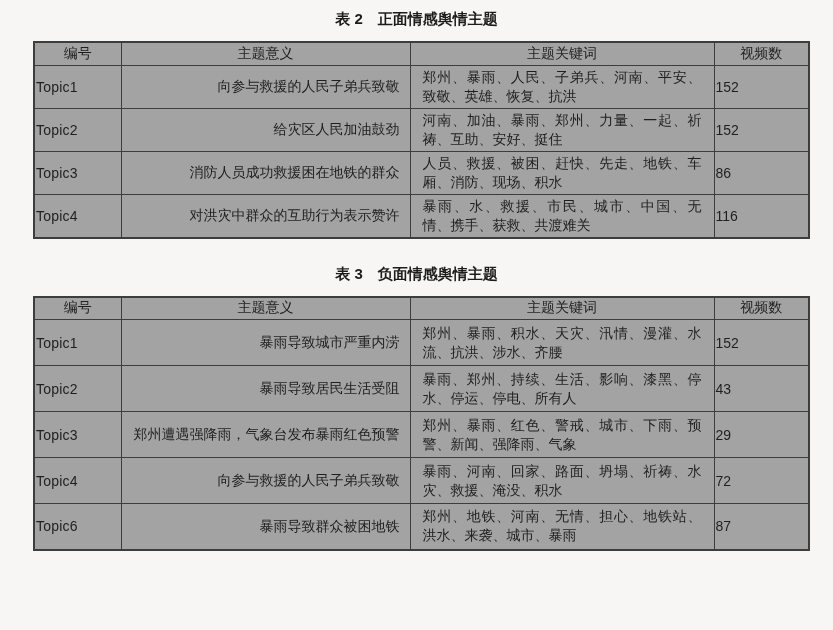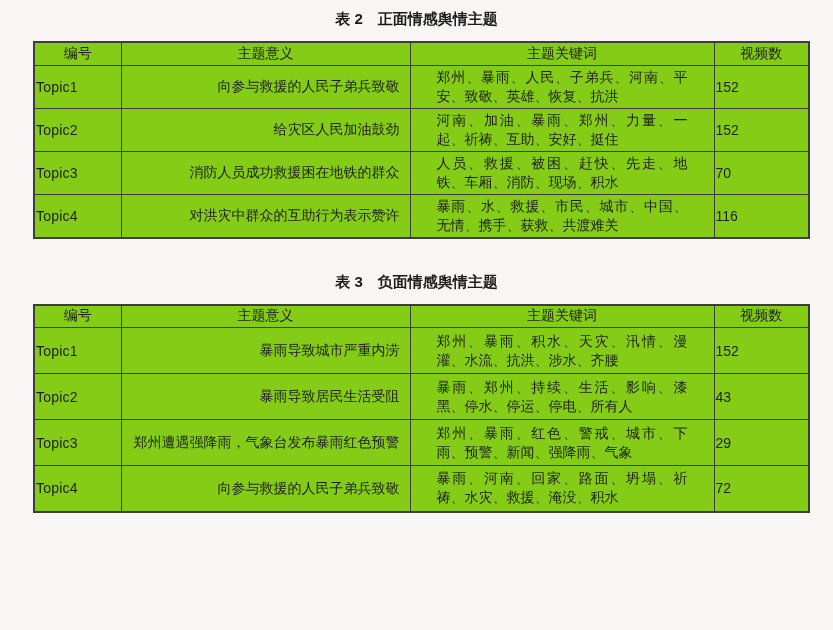--- a/index.html
+++ b/index.html
@@ -24,28 +24,28 @@
     padding: 10px 0 12px 0;
     text-align: center;
     font-size: 15px;
     font-weight: bold;
     color: #1c1c1c;
   }
   .tbl-title .title-label {
     margin-right: 15px;
   }
   .sec-2 .tbl-title {
-    padding-top: 34px;
+    padding-top: 26px;
   }
   table.data-table {
     border-collapse: collapse;
     table-layout: fixed;
     width: 775px;
     margin-left: 33px;
-    background: #84cc16;
+    background: #a3a3a3;
     border: 2px solid #3d3d3d;
   }
   table.data-table th,
   table.data-table td {
     border: 1px solid #3d3d3d;
     box-sizing: border-box;
     vertical-align: middle;
     font-size: 14px;
     overflow: hidden;
   }
@@ -68,21 +68,21 @@
     letter-spacing: 0.2px;
   }
   td.c-meaning {
     text-align: right;
     padding: 2px 10px 2px 11px;
     line-height: 19px;
   }
   td.c-keywords {
     text-align: justify;
     text-justify: inter-ideograph;
-    padding: 2px 26px;
+    padding: 2px 12px;
     line-height: 19px;
   }
   td.c-count {
     text-align: left;
     font-size: 13px;
   }
 </style>
 </head>
 <body>
 
@@ -117,21 +117,21 @@
         <tr>
           <td class="c-id">Topic2</td>
           <td class="c-meaning">给灾区人民加油鼓劲</td>
           <td class="c-keywords">河南、加油、暴雨、郑州、力量、一起、祈祷、互助、安好、挺住</td>
           <td class="c-count">152</td>
         </tr>
         <tr>
           <td class="c-id">Topic3</td>
           <td class="c-meaning">消防人员成功救援困在地铁的群众</td>
           <td class="c-keywords">人员、救援、被困、赶快、先走、地铁、车厢、消防、现场、积水</td>
-          <td class="c-count">70</td>
+          <td class="c-count">86</td>
         </tr>
         <tr>
           <td class="c-id">Topic4</td>
           <td class="c-meaning">对洪灾中群众的互助行为表示赞许</td>
           <td class="c-keywords">暴雨、水、救援、市民、城市、中国、无情、携手、获救、共渡难关</td>
           <td class="c-count">116</td>
         </tr>
       </tbody>
     </table>
   </section>
@@ -173,17 +173,23 @@
           <td class="c-meaning">郑州遭遇强降雨，气象台发布暴雨红色预警</td>
           <td class="c-keywords">郑州、暴雨、红色、警戒、城市、下雨、预警、新闻、强降雨、气象</td>
           <td class="c-count">29</td>
         </tr>
         <tr>
           <td class="c-id">Topic4</td>
           <td class="c-meaning">向参与救援的人民子弟兵致敬</td>
           <td class="c-keywords">暴雨、河南、回家、路面、坍塌、祈祷、水灾、救援、淹没、积水</td>
           <td class="c-count">72</td>
         </tr>
+        <tr>
+          <td class="c-id">Topic6</td>
+          <td class="c-meaning">暴雨导致群众被困地铁</td>
+          <td class="c-keywords">郑州、地铁、河南、无情、担心、地铁站、洪水、来袭、城市、暴雨</td>
+          <td class="c-count">87</td>
+        </tr>
       </tbody>
     </table>
   </section>
 
 </div>
 
 </body></html>

